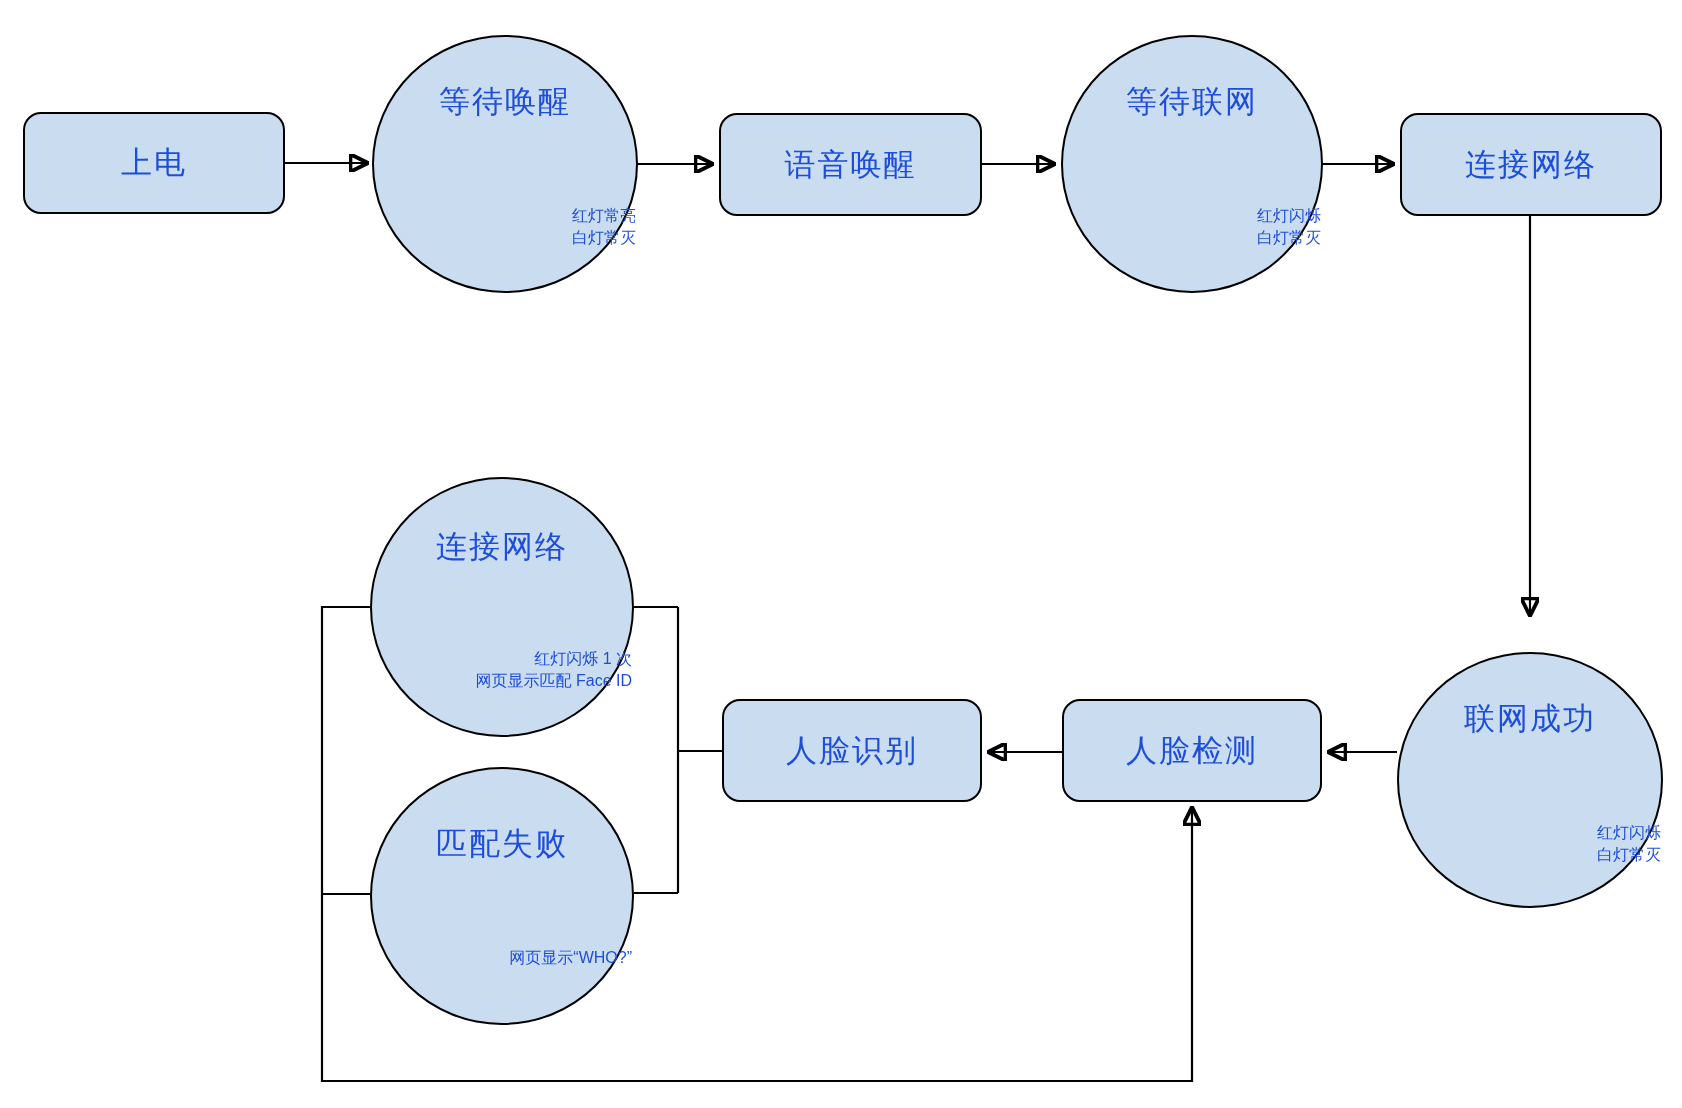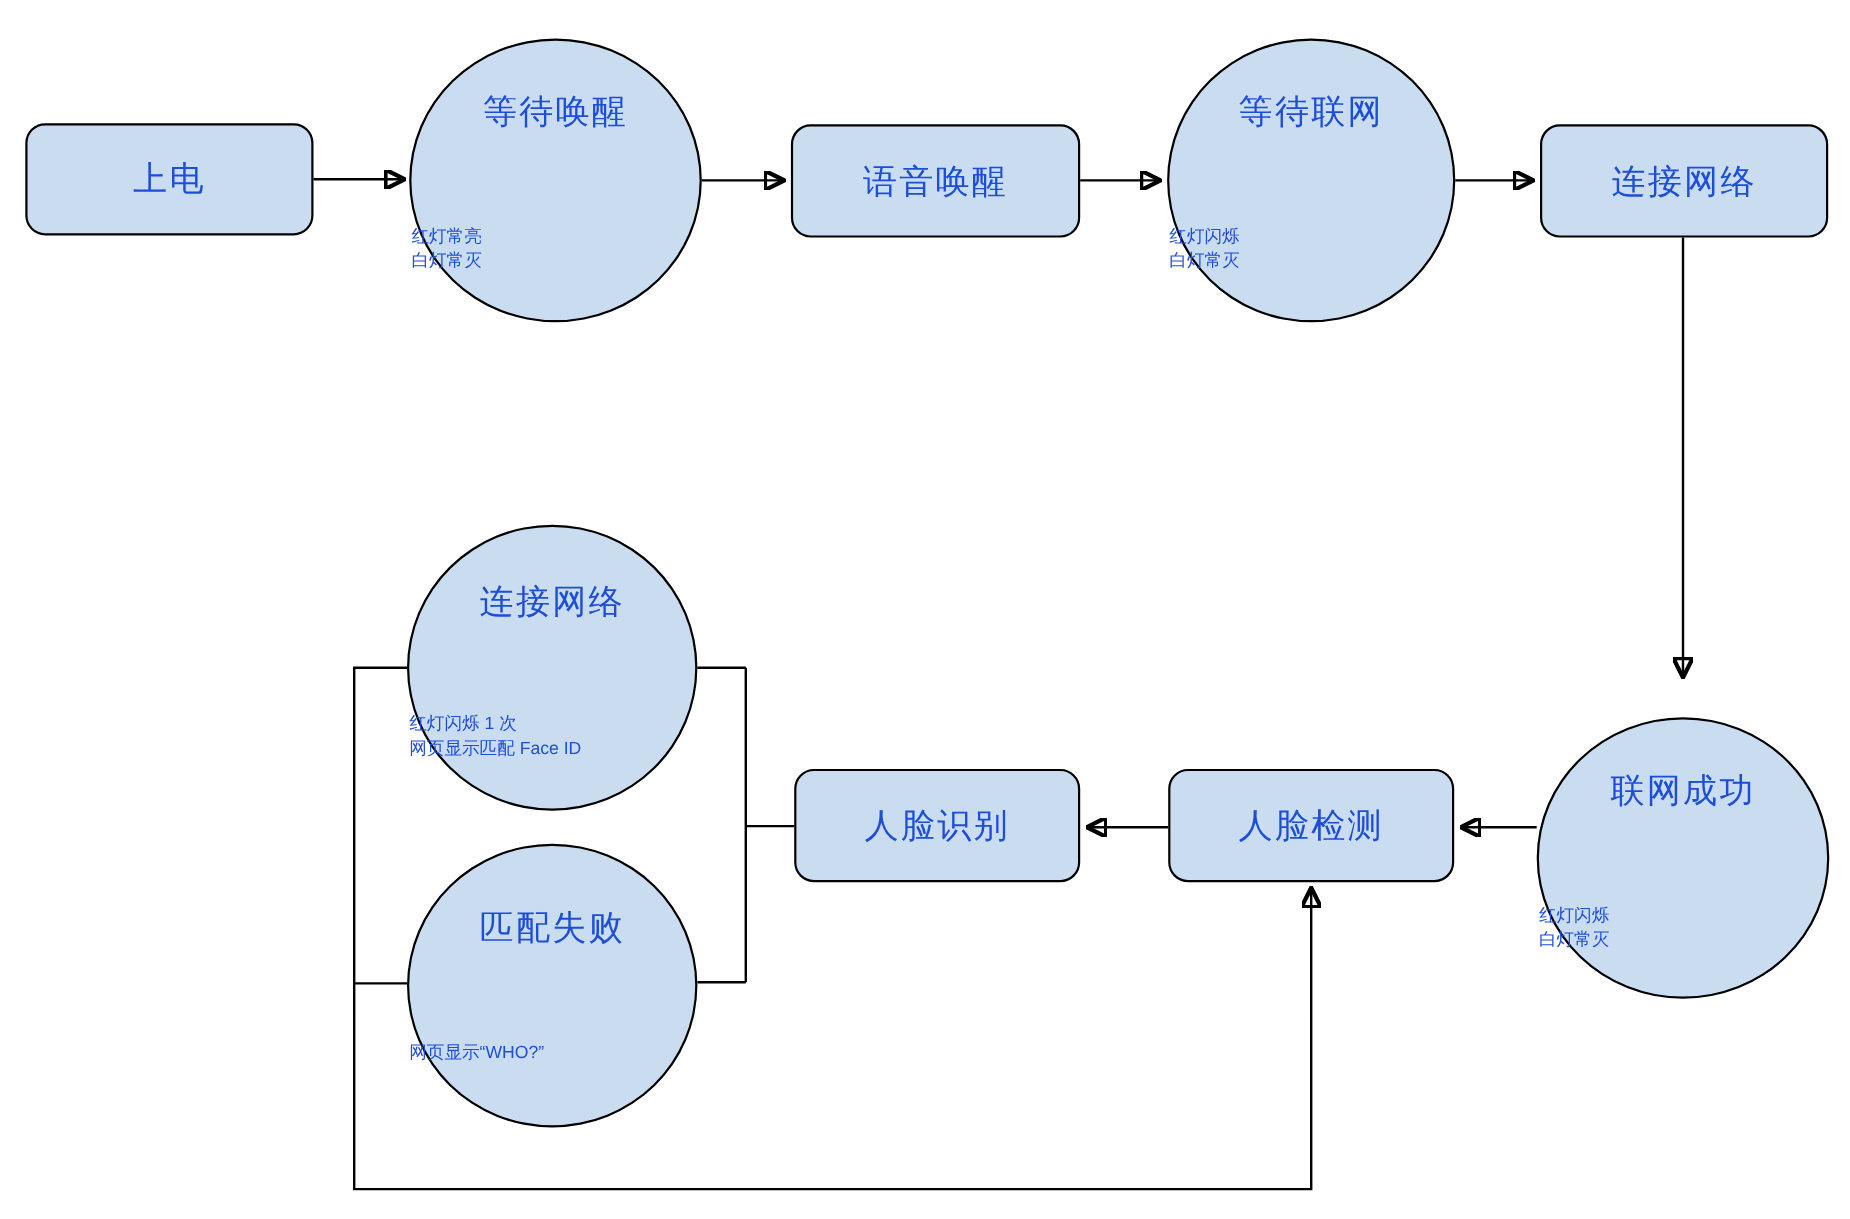--- a/index.html
+++ b/index.html
@@ -51,21 +51,21 @@
   }
   .ellipse .title {
     position: absolute;
     left: 0; right: 0;
   }
   .sub {
     position: absolute;
     left: 0; right: 0;
     font-size: 16px;
     line-height: 22px;
-    text-align: left;
+    text-align: right;
     white-space: nowrap;
   }
 </style>
 </head>
 <body>
 
 <div class="canvas">
 
   <svg class="edges-layer" viewBox="0 0 1682 1108" xmlns="http://www.w3.org/2000/svg">
     <defs>

